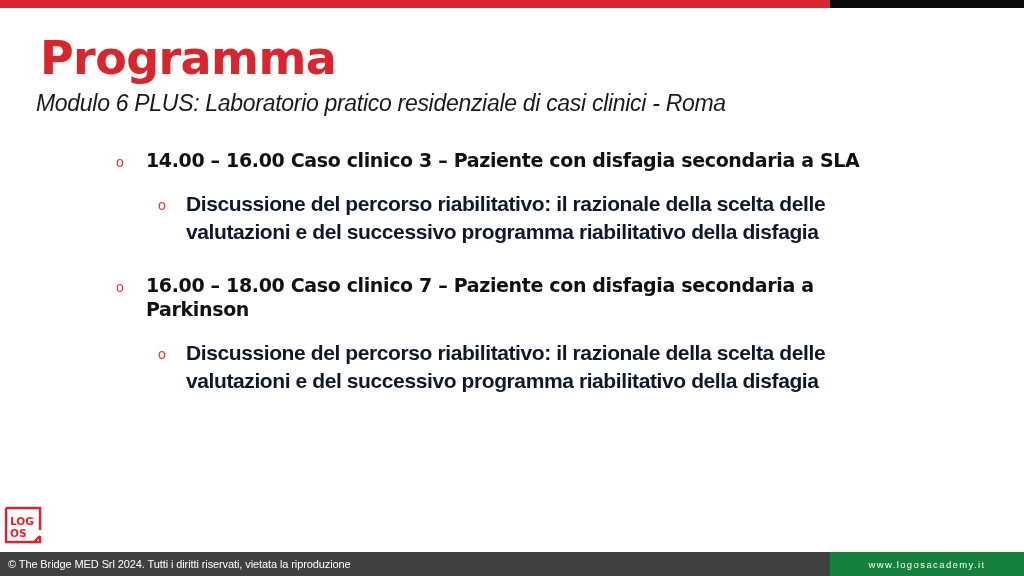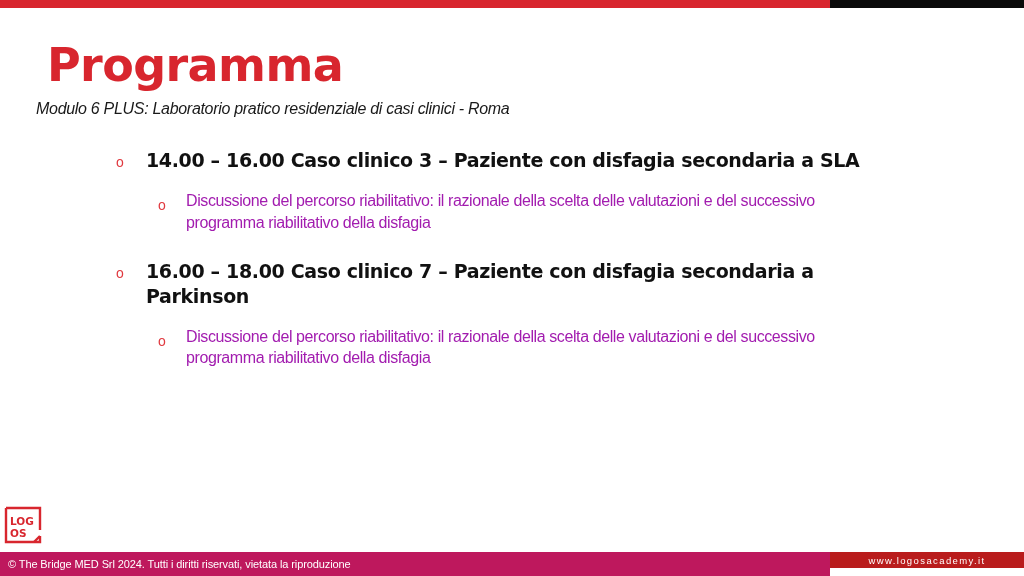--- a/index.html
+++ b/index.html
@@ -40,25 +40,25 @@
     top: 30px;
     left: 36px;
     width: 940px;
   }
   .page-title {
     font-size: 46px;
     font-weight: 700;
     color: #D8262E;
     letter-spacing: -0.6px;
     line-height: 1.05;
-    margin: 11px;
+    margin: 4px;
     font-family: "DejaVu Sans", sans-serif;
   }
   .page-subtitle {
-    font-size: 16px;
+    font-size: 23px;
     font-style: italic;
     color: #1a1a1a;
     margin: 8px 0 8px 0;
     letter-spacing: -0.3px;
     font-family: "Liberation Sans", sans-serif;
   }
 
   
   .content {
     position: absolute;
@@ -103,23 +103,23 @@
     margin-top: 18px;
     margin-bottom: 26px;
     padding-left: 42px;
   }
   .level2 .bullet {
     width: 28px;
     padding-top: 6px;
     font-size: 14px;
   }
   .level2 .item-text {
-    font-size: 16px;
-    font-weight: 400;
-    color: #a21caf;
+    font-size: 21px;
+    font-weight: 700;
+    color: #0f172a;
     line-height: 1.34;
     letter-spacing: -0.4px;
     font-family: "Liberation Sans", sans-serif;
   }
 
   .group + .group {
     margin-top: 6px;
   }
 
   
@@ -136,36 +136,36 @@
   .footer {
     position: absolute;
     bottom: 0; left: 0;
     width: 1024px;
     height: 24px;
     display: flex;
   }
   .footer-left {
     width: 830px;
     height: 24px;
-    background: #be185d;
+    background: #404040;
     display: flex;
     align-items: center;
     padding-left: 8px;
     box-sizing: border-box;
   }
   .footer-left span {
     color: #ffffff;
     font-size: 11px;
     letter-spacing: -0.1px;
     font-family: "Liberation Sans", sans-serif;
   }
   .footer-right {
     flex: 1;
-    height: 16px;
-    background: #b91c1c;
+    height: 24px;
+    background: #15803d;
     display: flex;
     align-items: center;
     justify-content: center;
   }
   .footer-right span {
     color: #ffffff;
     font-size: 9.5px;
     letter-spacing: 1.4px;
     font-family: "Liberation Sans", sans-serif;
   }

